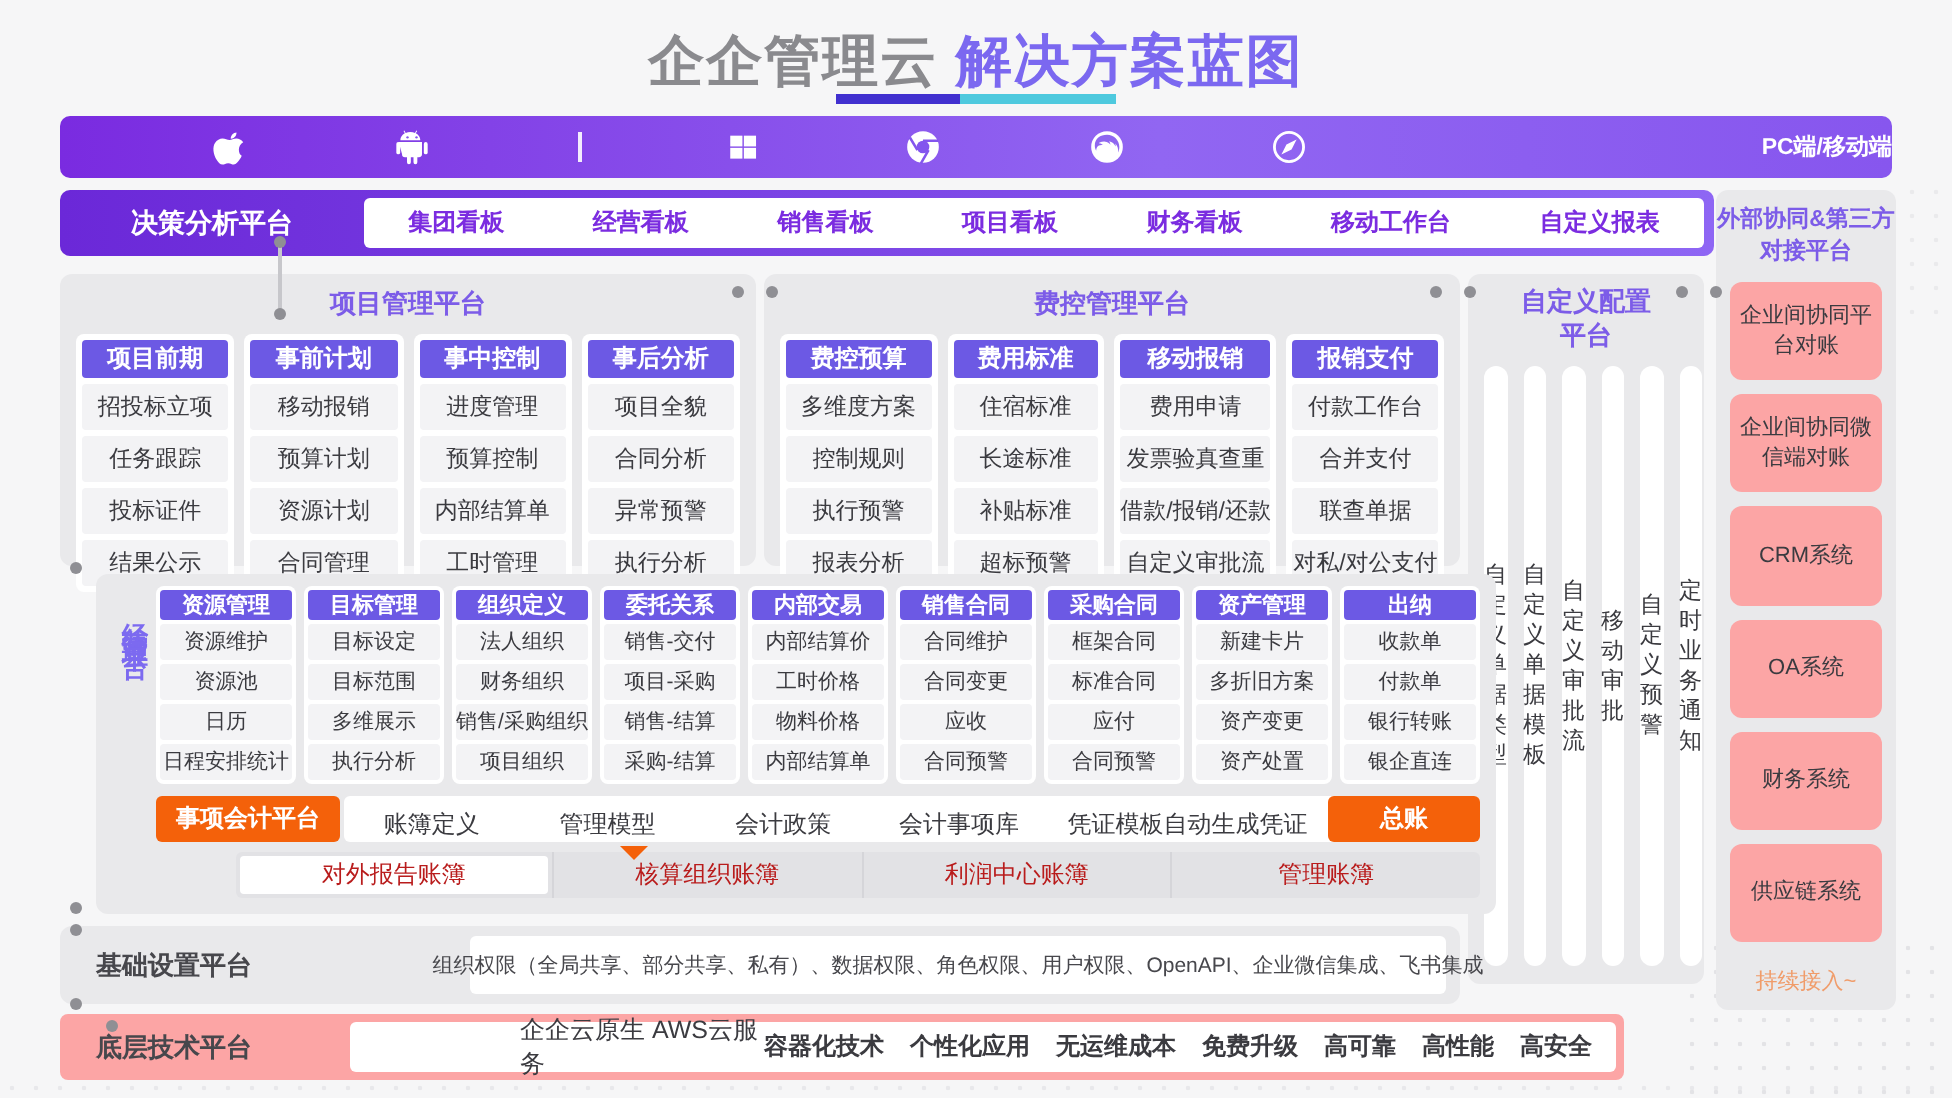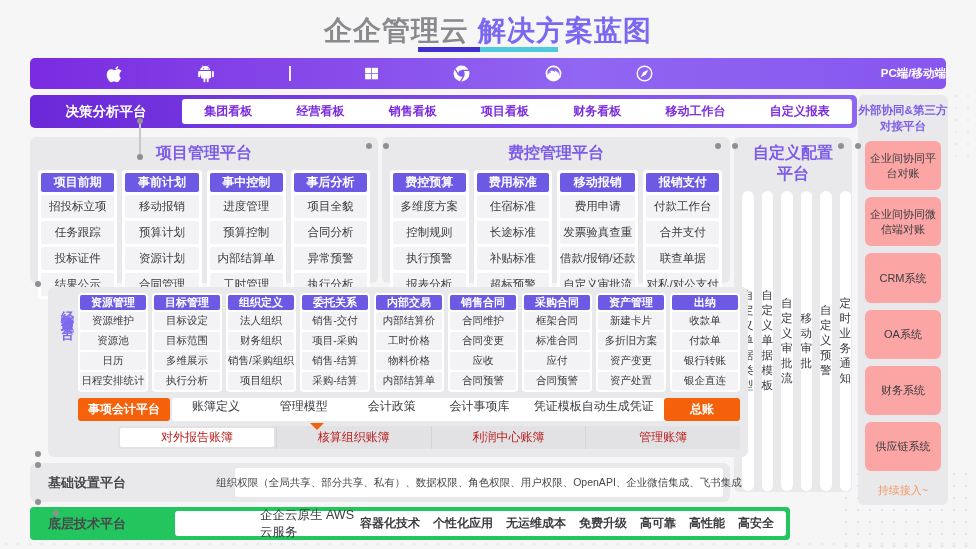--- a/index.html
+++ b/index.html
@@ -24,38 +24,38 @@
   .icon{display:flex;align-items:center;justify-content:center;}
   
   .decision{position:absolute;left:30px;top:95px;width:827px;height:33px;border-radius:5px;
             background:linear-gradient(90deg,#6B28D8,#8E66F4);display:flex;align-items:center;}
   .decision-label{width:152px;text-align:center;color:#fff;font-weight:bold;font-size:13.5px;}
   .decision-inner{position:absolute;left:152px;right:5px;top:4px;bottom:4px;background:#fff;border-radius:3px;
                   display:flex;align-items:center;justify-content:space-around;}
   .decision-item{color:#7B2CE0;font-weight:bold;font-size:12px;}
   
   .panel{position:absolute;background:#E9E9EB;border-radius:6px;}
-  .panel-title{color:#7C5CE8;font-weight:bold;font-size:16px;text-align:center;padding-top:6px;}
+  .panel-title{color:#7C5CE8;font-weight:bold;font-size:13px;text-align:center;padding-top:6px;}
   .colgrid{display:flex;gap:5px;padding:6px 8px 8px 8px;}
   .col-card{background:#fff;border-radius:4px;padding:3px;display:flex;flex-direction:column;gap:3px;flex:1;}
   .col-head{background:#6C59E4;color:#fff;font-weight:bold;border-radius:2px;height:19px;font-size:12px;
             display:flex;align-items:center;justify-content:center;white-space:nowrap;}
   .col-item{background:#F3F3F5;color:#3B3B40;border-radius:2px;height:23px;font-size:11.5px;
             display:flex;align-items:center;justify-content:center;white-space:nowrap;}
   
   .op-vlabel{position:absolute;left:10px;top:14px;writing-mode:vertical-rl;text-orientation:upright;
              color:#7C6AF0;font-weight:bold;font-size:13px;letter-spacing:3px;}
   .op-grid{margin-left:30px;padding:6px 8px 0 0;display:flex;gap:4px;}
   .op-grid .col-card{padding:2px;gap:2px;}
   .op-grid .col-head{height:15px;font-size:11px;}
   .op-grid .col-item{height:18px;font-size:10.5px;background:#F3F3F5;}
   .acct-row{margin:6px 8px 0 30px;display:flex;height:23px;}
   .btn-orange{background:#F4610A;color:#fff;font-weight:bold;border-radius:3px;font-size:12px;
               display:flex;align-items:center;justify-content:center;}
-  .acct-strip{flex:1;background:#fff;border-radius:3px;margin-left:2px;display:flex;align-items:flex-start;}
+  .acct-strip{flex:1;background:#fff;border-radius:3px;margin-left:2px;display:flex;align-items:flex-end;}
   .acct-item{flex:1;text-align:center;font-size:12px;color:#3B3B40;}
   .tri{position:absolute;left:262px;top:136px;width:0;height:0;border-left:7px solid transparent;
        border-right:7px solid transparent;border-top:7px solid #F4610A;}
   .books-row{margin:5px 8px 0 70px;height:23px;background:#E2E2E5;border-radius:3px;display:flex;align-items:stretch;}
   .book-cell{flex:1;display:flex;align-items:center;justify-content:center;font-size:12px;color:#b91c1c;}
   .book-cell.first{background:#fff;border-radius:2px;margin:2px;}
   .book-cell.sep{border-left:1px solid #D5D5D9;}
   
   .custom-cards{display:flex;flex-direction:row;gap:8px;padding:6px 8px 8px 8px;height:300px;}
   .custom-card{background:#fff;border-radius:6px;flex:1;display:flex;align-items:center;justify-content:center;
@@ -344,21 +344,21 @@
       <div class="book-cell sep">利润中心账簿</div>
       <div class="book-cell sep">管理账簿</div>
     </div>
   </div>
 
   <div class="panel" style="left:30px;top:463px;width:700px;height:39px;">
     <div class="row-label">基础设置平台</div>
     <div class="basic-box">组织权限（全局共享、部分共享、私有）、数据权限、角色权限、用户权限、OpenAPI、企业微信集成、飞书集成</div>
   </div>
 
-  <div class="panel" style="left:30px;top:507px;width:760px;height:33px;background:#22c55e;border-radius:4px;">
+  <div class="panel" style="left:30px;top:507px;width:760px;height:33px;background:#fca5a5;border-radius:4px;padding-left:22px;">
     <div class="row-label">底层技术平台</div>
     <div class="tech-box">
       <span class="tech-cloud">企企云原生  AWS云服务</span>
       <div class="tech-feats">
         <span class="tech-feat">容器化技术</span>
         <span class="tech-feat">个性化应用</span>
         <span class="tech-feat">无运维成本</span>
         <span class="tech-feat">免费升级</span>
         <span class="tech-feat">高可靠</span>
         <span class="tech-feat">高性能</span>

